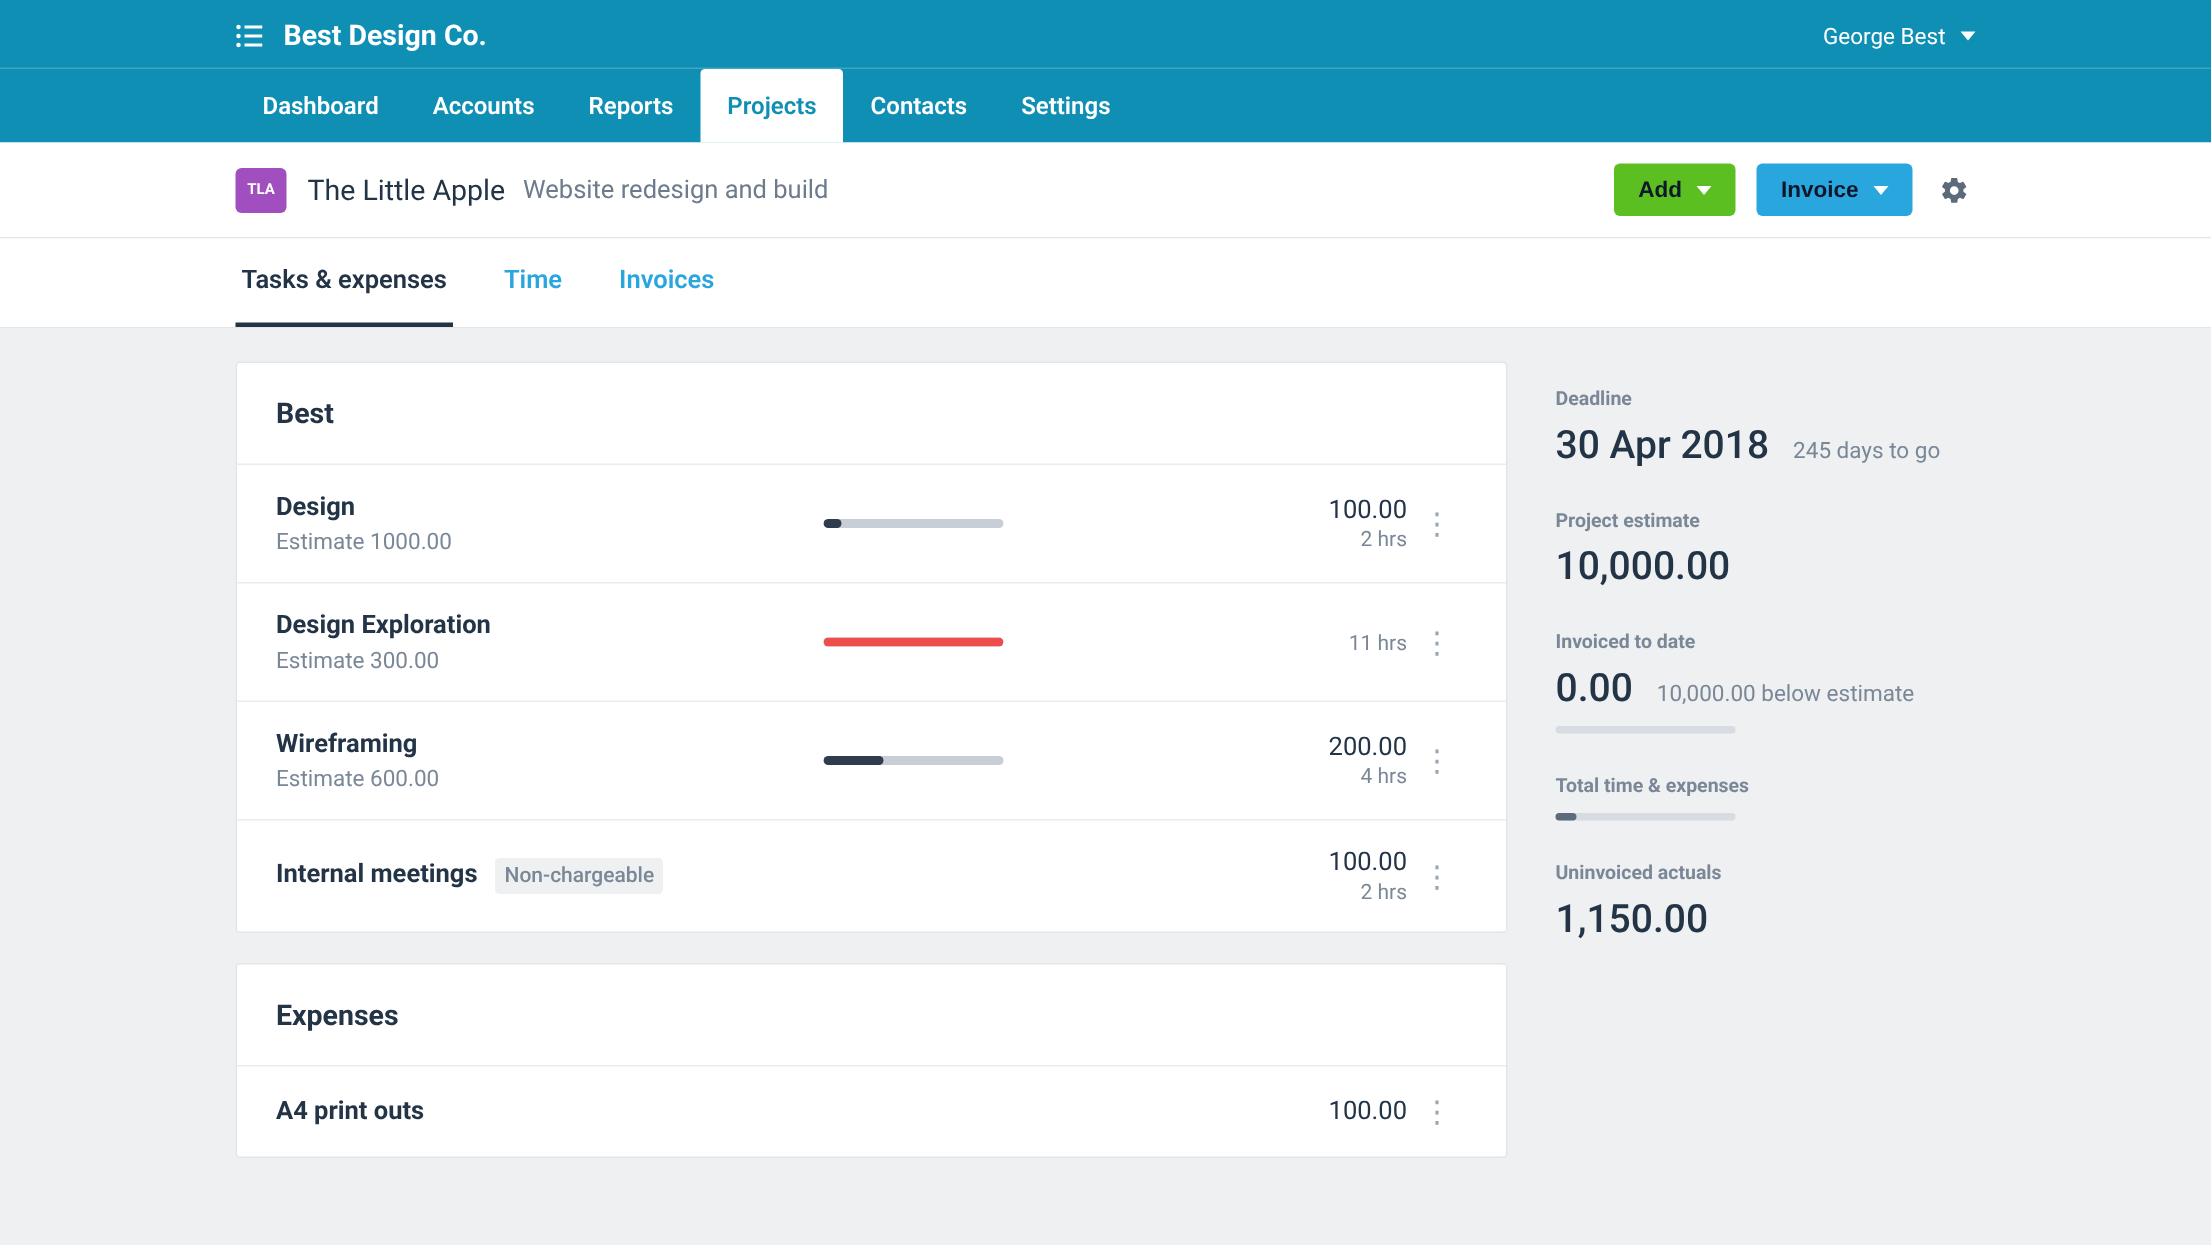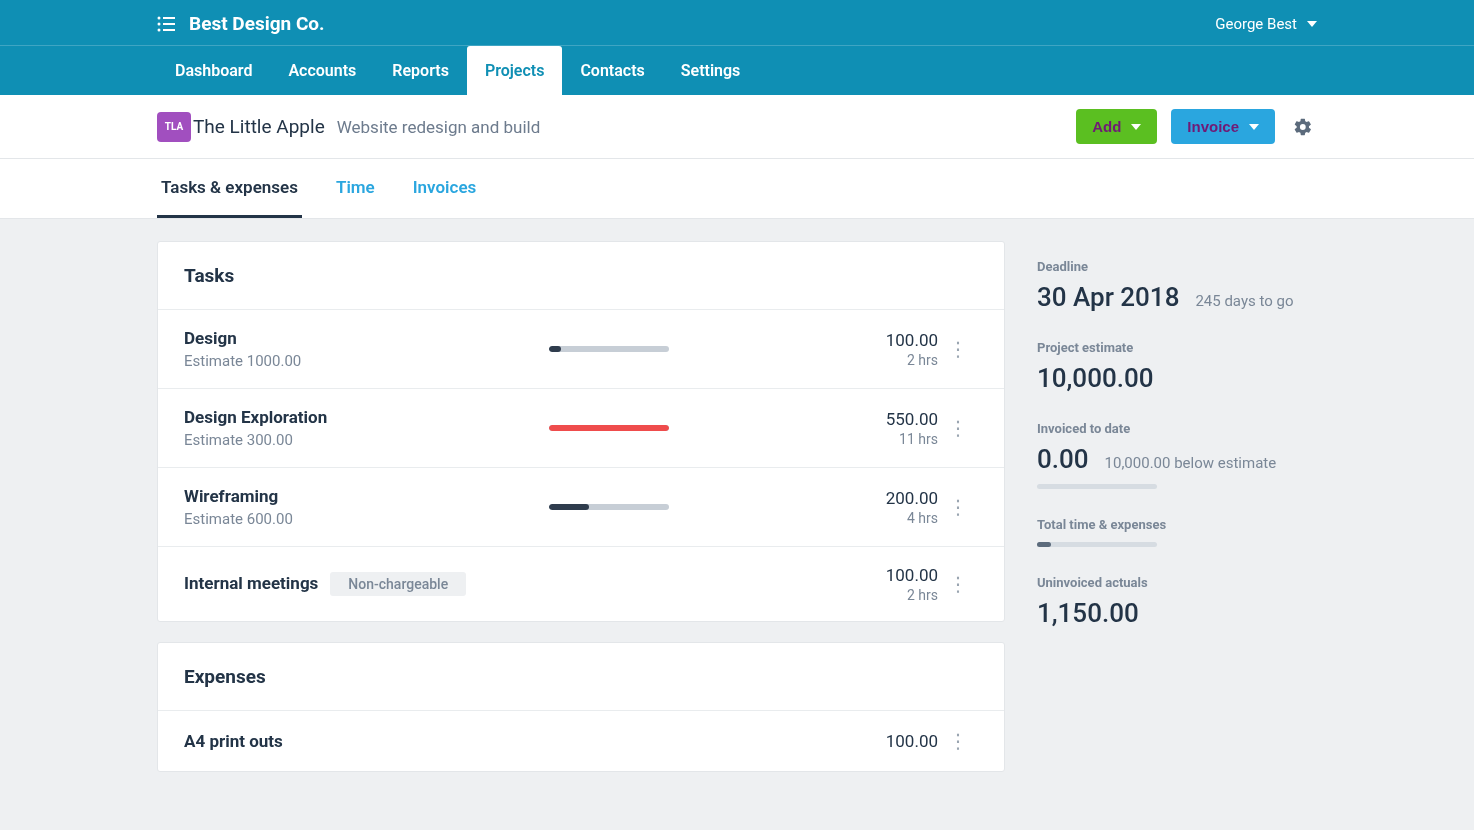--- a/index.html
+++ b/index.html
@@ -9,42 +9,42 @@
 .brand { display: flex; align-items: center; gap: 14px; font-weight: 700; font-size: 19px; }
 .brand-icon { display: inline-flex; }
 .user { display: flex; align-items: center; gap: 10px; font-size: 15px; cursor: pointer; }
 .caret-down { width:0; height:0; border-left:5px solid transparent; border-right:5px solid transparent; border-top:6px solid currentColor; display:inline-block; }
 .navbar { border-top: 1px solid rgba(255,255,255,0.2); }
 .navbar-inner { max-width: 1160px; margin: 0 auto; display: flex; }
 .nav-item { padding: 15px 18px; font-weight: 600; font-size: 16px; color: #fff; cursor: pointer; }
 .nav-item.active { background: #fff; color: #0f8fb4; border-radius: 3px 3px 0 0; }
 .project-header { background: #fff; border-bottom: 1px solid #e3e6e9; }
 .project-header-inner { max-width: 1160px; margin: 0 auto; display: flex; align-items: center; padding: 14px 0; }
-.proj-tile { width: 34px; height: 30px; border-radius: 4px; background: #a14fbf; color: #fff; display:flex; align-items:center; justify-content:center; font-size: 10px; font-weight: 700; margin-right: 2px; }
+.proj-tile { width: 34px; height: 30px; border-radius: 4px; background: #a14fbf; color: #fff; display:flex; align-items:center; justify-content:center; font-size: 10px; font-weight: 700; margin-right: 14px; }
 .proj-name { font-weight: 400; font-size: 19px; color:#233447; margin-right: 12px; }
 .proj-desc { font-size: 17px; color: #6d7b8d; }
 .proj-actions { margin-left: auto; display: flex; align-items: center; gap: 14px; }
-.btn { display:inline-flex; align-items:center; gap:10px; padding: 9px 16px; border-radius: 4px; color:#701a75; font-weight: 600; font-size: 15px; cursor:pointer; border:none; }
+.btn { display:inline-flex; align-items:center; gap:10px; padding: 9px 16px; border-radius: 4px; color:#0f172a; font-weight: 600; font-size: 15px; cursor:pointer; border:none; }
 .btn .caret-down { border-top-color: #fff; }
 .btn-green { background: #5bbf21; }
 .btn-blue { background: #2aa6df; }
 .gear-btn { width: 28px; height:28px; display:flex; align-items:center; justify-content:center; color:#5c6b7c; cursor:pointer; }
 .tabs { background: #fff; border-bottom: 1px solid #e3e6e9; }
 .tabs-inner { max-width: 1160px; margin:0 auto; display:flex; gap: 30px; }
 .tab { padding: 18px 4px; font-size: 17px; font-weight:600; color:#2aa6df; cursor:pointer; border-bottom: 3px solid transparent; }
 .tab.active { color:#233447; border-bottom-color:#233447; }
 .content { max-width: 1160px; margin: 0 auto; display:flex; gap: 32px; padding: 22px 0 30px; }
 .main { flex: 1; display:flex; flex-direction:column; gap: 20px; }
 .card { background:#fff; border:1px solid #e3e6e9; border-radius:3px; }
 .card-title { padding: 22px 26px; font-size: 19px; font-weight:700; color:#233447; }
 .row { display:flex; align-items:center; padding: 18px 26px; border-top: 1px solid #e9ecee; }
 .row-left { flex: 0 0 46%; }
 .task-name { font-size: 17px; font-weight:700; color:#233447; }
 .task-est { font-size: 15px; color:#7a8797; margin-top:4px; }
-.tag { display:inline-block; margin-left:12px; padding: 4px 18px; font-size: 14px; color:#7a8797; background:#eef0f2; border-radius:3px; font-weight:500; }
+.tag { display:inline-block; margin-left:12px; padding: 4px 6px; font-size: 14px; color:#7a8797; background:#eef0f2; border-radius:3px; font-weight:500; }
 .row-bar { flex: 0 0 140px; display:flex; align-items:center; }
 .progress { width:120px; height:6px; border-radius:4px; background:#c7ced6; position:relative; overflow:hidden; }
 .progress-fill { position:absolute; left:0; top:0; bottom:0; border-radius:4px; }
 .row-amt { flex:1; text-align:right; }
 .amt { font-size:17px; color:#233447; }
 .hrs { font-size:14px; color:#7a8797; margin-top:2px; }
 .row-menu { width:40px; text-align:center; color:#9aa5b1; cursor:pointer; font-size:20px; }
 .aside { flex: 0 0 280px; padding-top: 18px; }
 .aside-block { margin-bottom: 28px; }
 .aside-label { font-size:13px; font-weight:700; color:#7a8797; margin-bottom:8px; }
@@ -115,21 +115,21 @@
   <div class="tabs-inner" id="tabs">
       <div class="tab active">Tasks &amp; expenses</div>
       <div class="tab">Time</div>
       <div class="tab">Invoices</div>
     </div>
 </div>
 
 <div class="content">
   <div class="main">
     <div class="card">
-      <div class="card-title">Tasks</div>
+      <div class="card-title">Best</div>
       <div id="tasks">
           <div class="row">
             <div class="row-left">
               <div><span class="task-name">Design</span></div>
               <div class="task-est">Estimate 1000.00</div>
             </div>
             <div class="row-bar">
               <div class="progress">
                 <div class="progress-fill" style="width: 10%; background: rgb(47, 60, 77);"></div>
               </div>
@@ -144,21 +144,20 @@
             <div class="row-left">
               <div><span class="task-name">Design Exploration</span></div>
               <div class="task-est">Estimate 300.00</div>
             </div>
             <div class="row-bar">
               <div class="progress">
                 <div class="progress-fill" style="width: 100%; background: rgb(239, 76, 76);"></div>
               </div>
             </div>
             <div class="row-amt">
-              <div class="amt">550.00</div>
               <div class="hrs">11 hrs</div>
             </div>
             <div class="row-menu">⋮</div>
           </div>
           <div class="row">
             <div class="row-left">
               <div><span class="task-name">Wireframing</span></div>
               <div class="task-est">Estimate 600.00</div>
             </div>
             <div class="row-bar">

